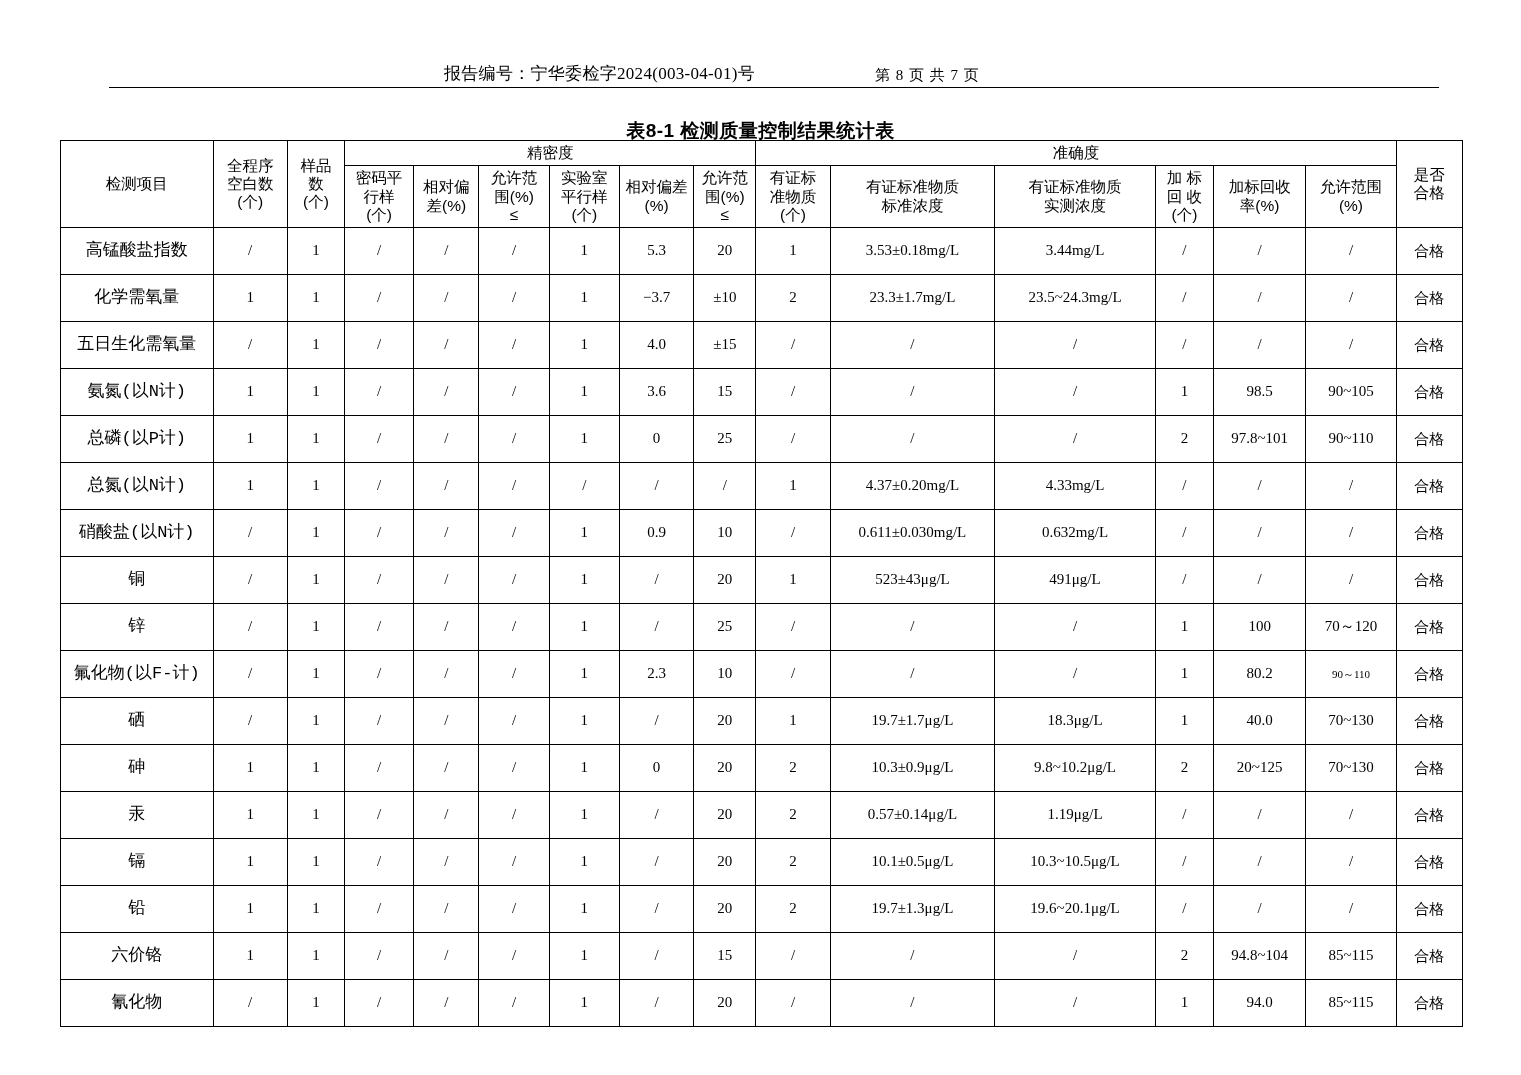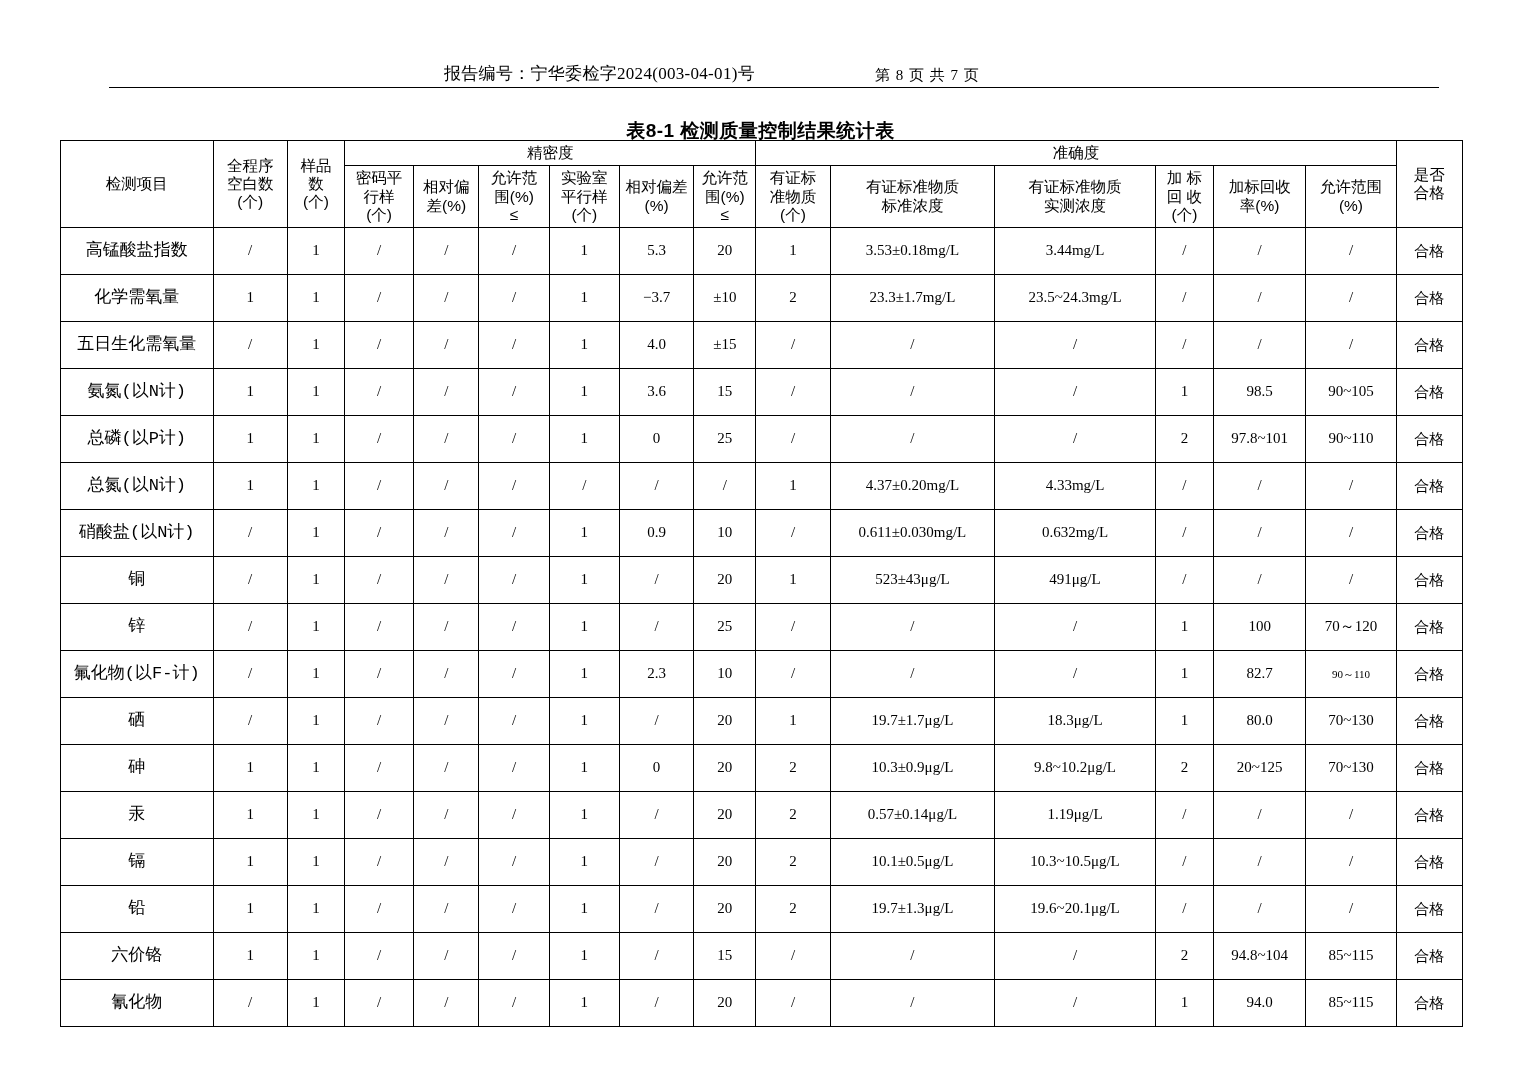--- a/index.html
+++ b/index.html
@@ -396,39 +396,39 @@
           <td class="val">/</td>
           <td class="val">/</td>
           <td class="val">/</td>
           <td class="val">1</td>
           <td class="val">2.3</td>
           <td class="val">10</td>
           <td class="val">/</td>
           <td class="val">/</td>
           <td class="val">/</td>
           <td class="val">1</td>
-          <td class="val">82.7</td>
+          <td class="val">80.2</td>
           <td class="val small">90～110</td>
           <td class="cn">合格</td>
         </tr>
         <tr>
           <td class="item-name">硒</td>
           <td class="val">/</td>
           <td class="val">1</td>
           <td class="val">/</td>
           <td class="val">/</td>
           <td class="val">/</td>
           <td class="val">1</td>
           <td class="val">/</td>
           <td class="val">20</td>
           <td class="val">1</td>
           <td class="val">19.7±1.7μg/L</td>
           <td class="val">18.3μg/L</td>
           <td class="val">1</td>
-          <td class="val">80.0</td>
+          <td class="val">40.0</td>
           <td class="val">70~130</td>
           <td class="cn">合格</td>
         </tr>
         <tr>
           <td class="item-name">砷</td>
           <td class="val">1</td>
           <td class="val">1</td>
           <td class="val">/</td>
           <td class="val">/</td>
           <td class="val">/</td>

